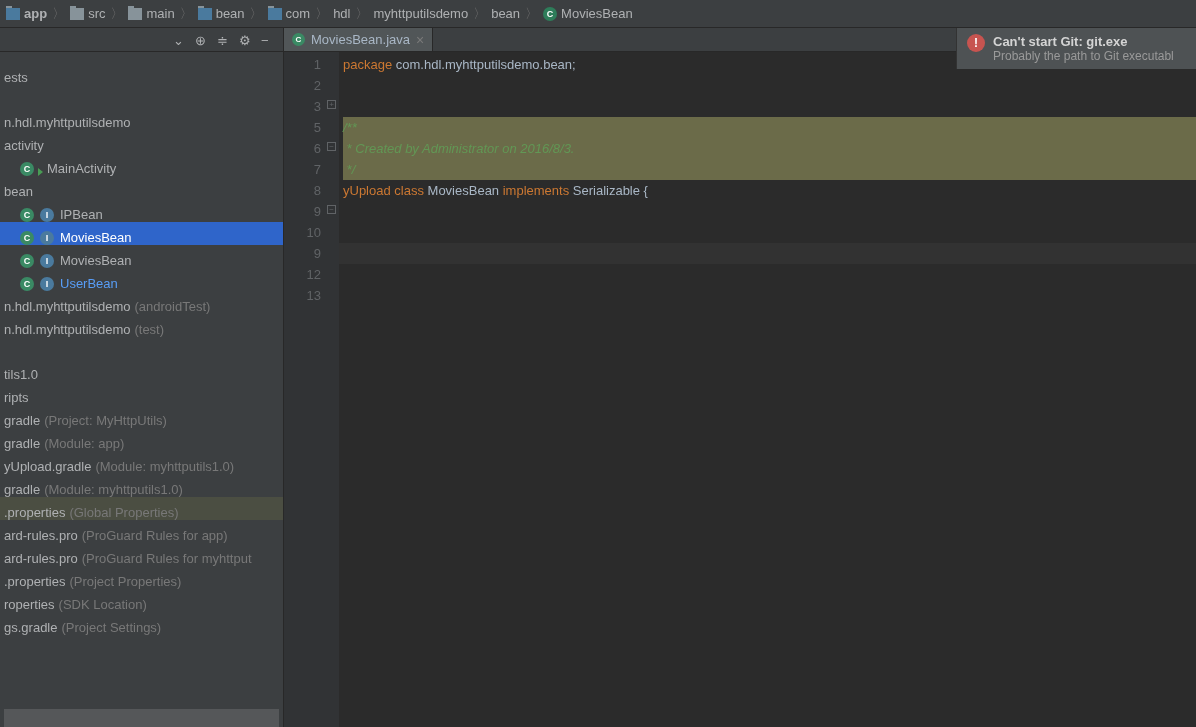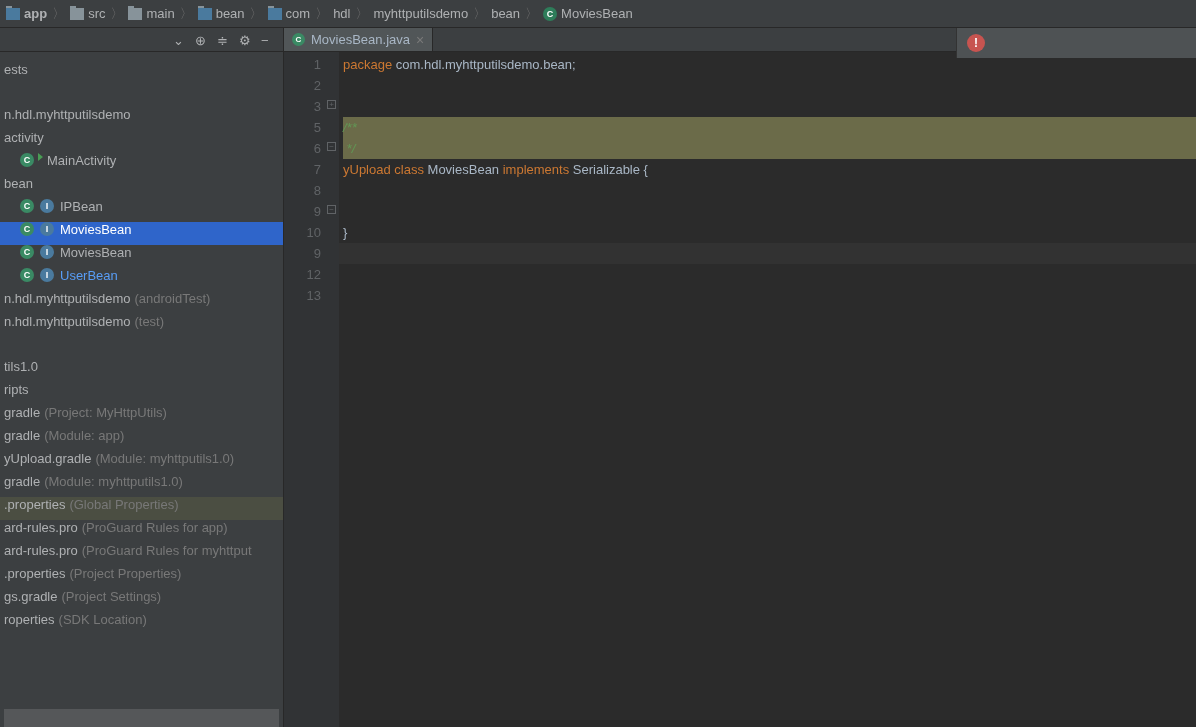--- a/index.html
+++ b/index.html
@@ -14,21 +14,21 @@
 .breadcrumb-item.class .class-ico { width: 14px; height: 14px; border-radius: 50%; background: #2e7d5a; color: #fff; display: flex; align-items: center; justify-content: center; font-size: 9px; font-weight: bold; margin-right: 4px; }
 .breadcrumb-sep { color: #6e6e6e; margin: 0 3px; }
 
 .main { display: flex; height: calc(100% - 22px); }
 
 .toolbar-strip { height: 24px; background: #3c3f41; display: flex; align-items: center; justify-content: flex-end; padding: 0 8px; gap: 8px; border-bottom: 1px solid #282828; }
 .toolbar-strip .ico { width: 14px; height: 14px; color: #afb1b3; cursor: pointer; }
 
 .sidebar { width: 284px; background: #3c3f41; display: flex; flex-direction: column; border-right: 1px solid #282828; }
 .tree { flex: 1; overflow: hidden; }
-.tree-item { height: 23px; display: flex; align-items: flex-start; padding-left: 4px; cursor: pointer; color: #afb1b3; white-space: nowrap; }
+.tree-item { height: 23px; display: flex; align-items: flex-end; padding-left: 4px; cursor: pointer; color: #afb1b3; white-space: nowrap; }
 .tree-item.nested { padding-left: 20px; }
 .tree-item.selected { background: #2f65ca; color: #fff; }
 .tree-item.hover-hl { background: #4b4e42; }
 .tree-item .class-ico { width: 14px; height: 14px; border-radius: 50%; background: #3a8a64; color: #fff; display: flex; align-items: center; justify-content: center; font-size: 9px; font-weight: bold; margin-right: 6px; flex-shrink: 0; }
 .tree-item .int-ico { width: 14px; height: 14px; border-radius: 50%; background: #4a7a9e; color: #fff; display: flex; align-items: center; justify-content: center; font-size: 9px; font-weight: bold; margin-right: 6px; flex-shrink: 0; }
 .tree-item .ctx { color: #787878; margin-left: 4px; }
 .tree-item.link-style { color: #589df6; }
 .tree-item .run-arrow { width: 0; height: 0; border-left: 5px solid #499c54; border-top: 4px solid transparent; border-bottom: 4px solid transparent; margin-left: -2px; margin-right: 4px; }
 .sidebar-footer { height: 20px; background: #555759; margin: 0 4px 4px 4px; }
 
@@ -194,26 +194,26 @@
         </div>
       <div class="tree-item">
           <span>ard-rules.pro</span>
           <span class="ctx">(ProGuard Rules for myhttput</span>
         </div>
       <div class="tree-item">
           <span>.properties</span>
           <span class="ctx">(Project Properties)</span>
         </div>
       <div class="tree-item">
+          <span>roperties</span>
+          <span class="ctx">(SDK Location)</span>
+        </div>
+      <div class="tree-item">
           <span>gs.gradle</span>
           <span class="ctx">(Project Settings)</span>
-        </div>
-      <div class="tree-item">
-          <span>roperties</span>
-          <span class="ctx">(SDK Location)</span>
         </div>
     </div>
     <div class="sidebar-footer"></div>
   </div>
 
   <div class="editor-area">
     <div class="tab-bar">
       <div class="tab active">
         <span class="class-ico">C</span>
         <span>MoviesBean.java</span>
@@ -237,25 +237,30 @@
         <div class="fold" style="top:48px">+</div>
         <div class="fold" style="top:90px">−</div>
         <div class="fold" style="top:153px">−</div>
       </div>
       <div class="code">
         <div class="caret-line-bg"></div>
         <div class="code-line"><span class="kw">package</span><span> com.hdl.myhttputilsdemo.bean;</span></div>
         <div class="code-line"></div>
         <div class="code-line"></div>
         <div class="code-line comment-block"><span class="comment">/**</span></div>
+        <div class="code-line comment-block"><span class="comment"> * Created by Administrator on 2016/8/3.</span></div>
         <div class="code-line comment-block"><span class="comment"> */</span></div>
         <div class="code-line"><span class="kw">yUpload </span><span class="kw">class </span><span class="cls">MoviesBean </span><span class="kw">implements </span><span class="cls">Serializable {</span></div>
         <div class="code-line"></div>
         <div class="code-line"></div>
         <div class="code-line"><span>}</span></div>
         <div class="code-line"></div>
       </div>
     </div>
     <div class="notification">
       <div class="warn-ico">!</div>
+      <div>
+        <div class="title">Can't start Git: git.exe</div>
+        <div class="msg">Probably the path to Git executabl</div>
+      </div>
     </div>
   </div>
 </div>
 
 </body></html>

